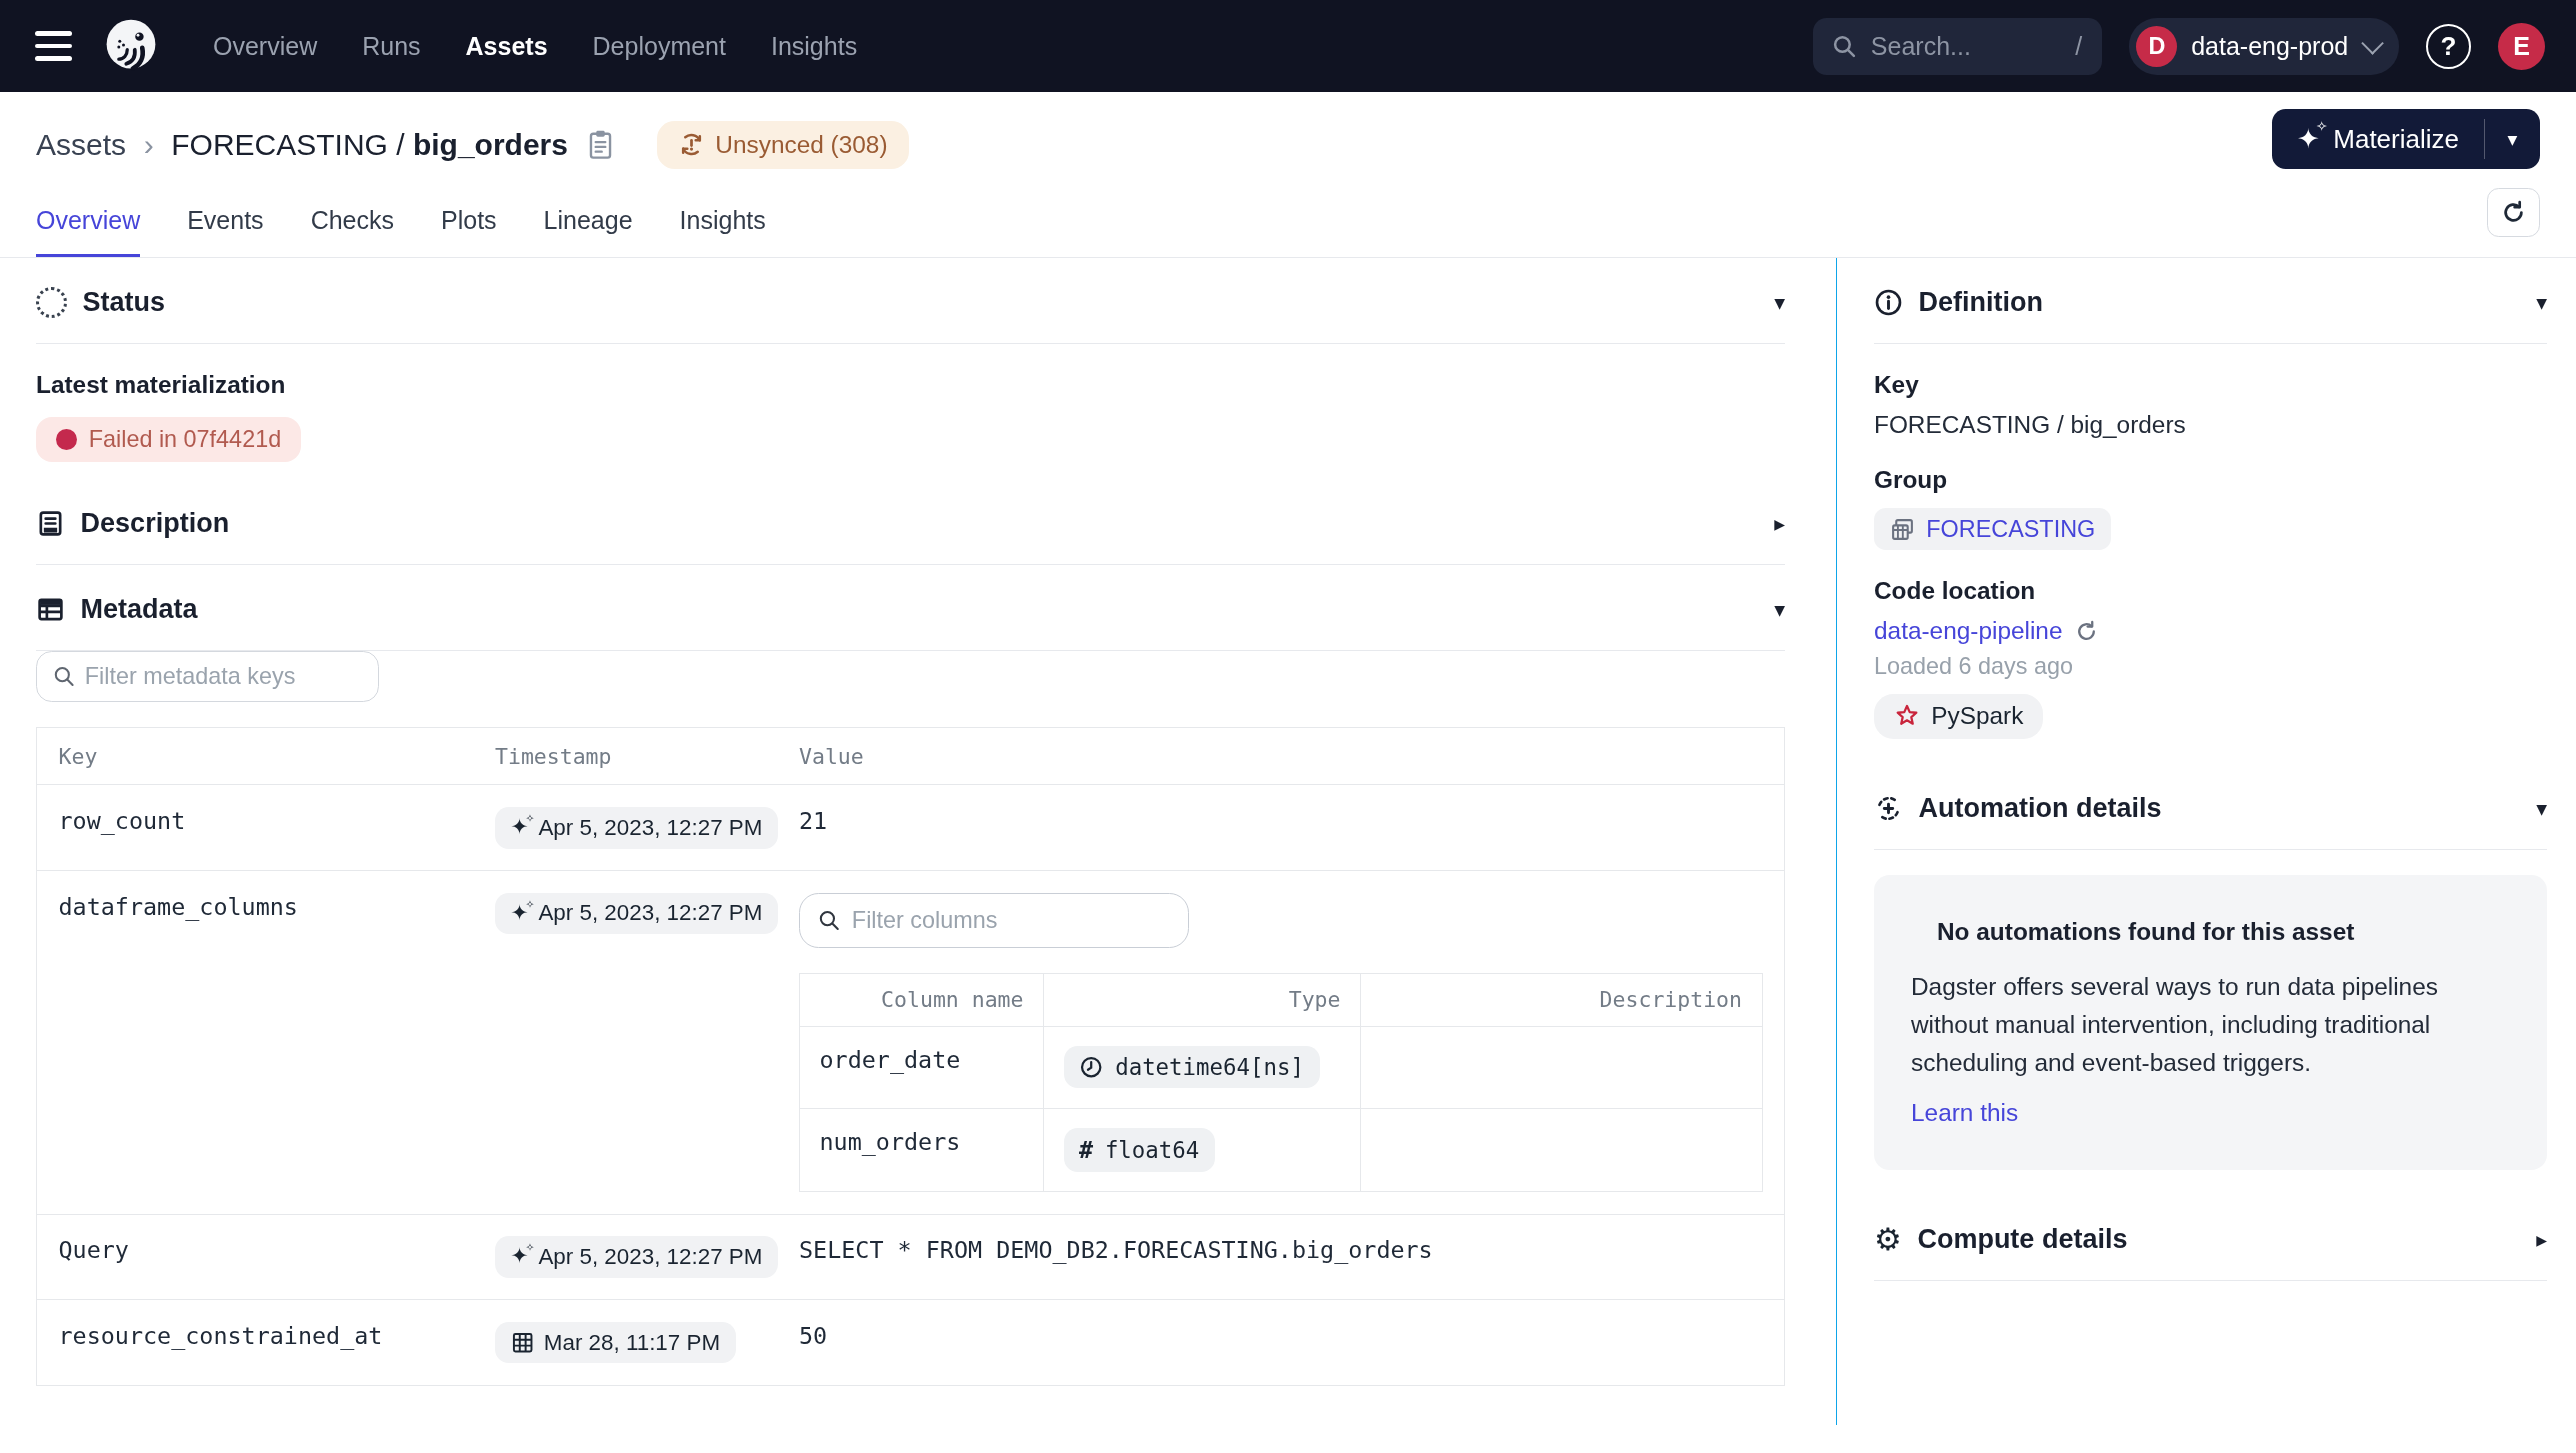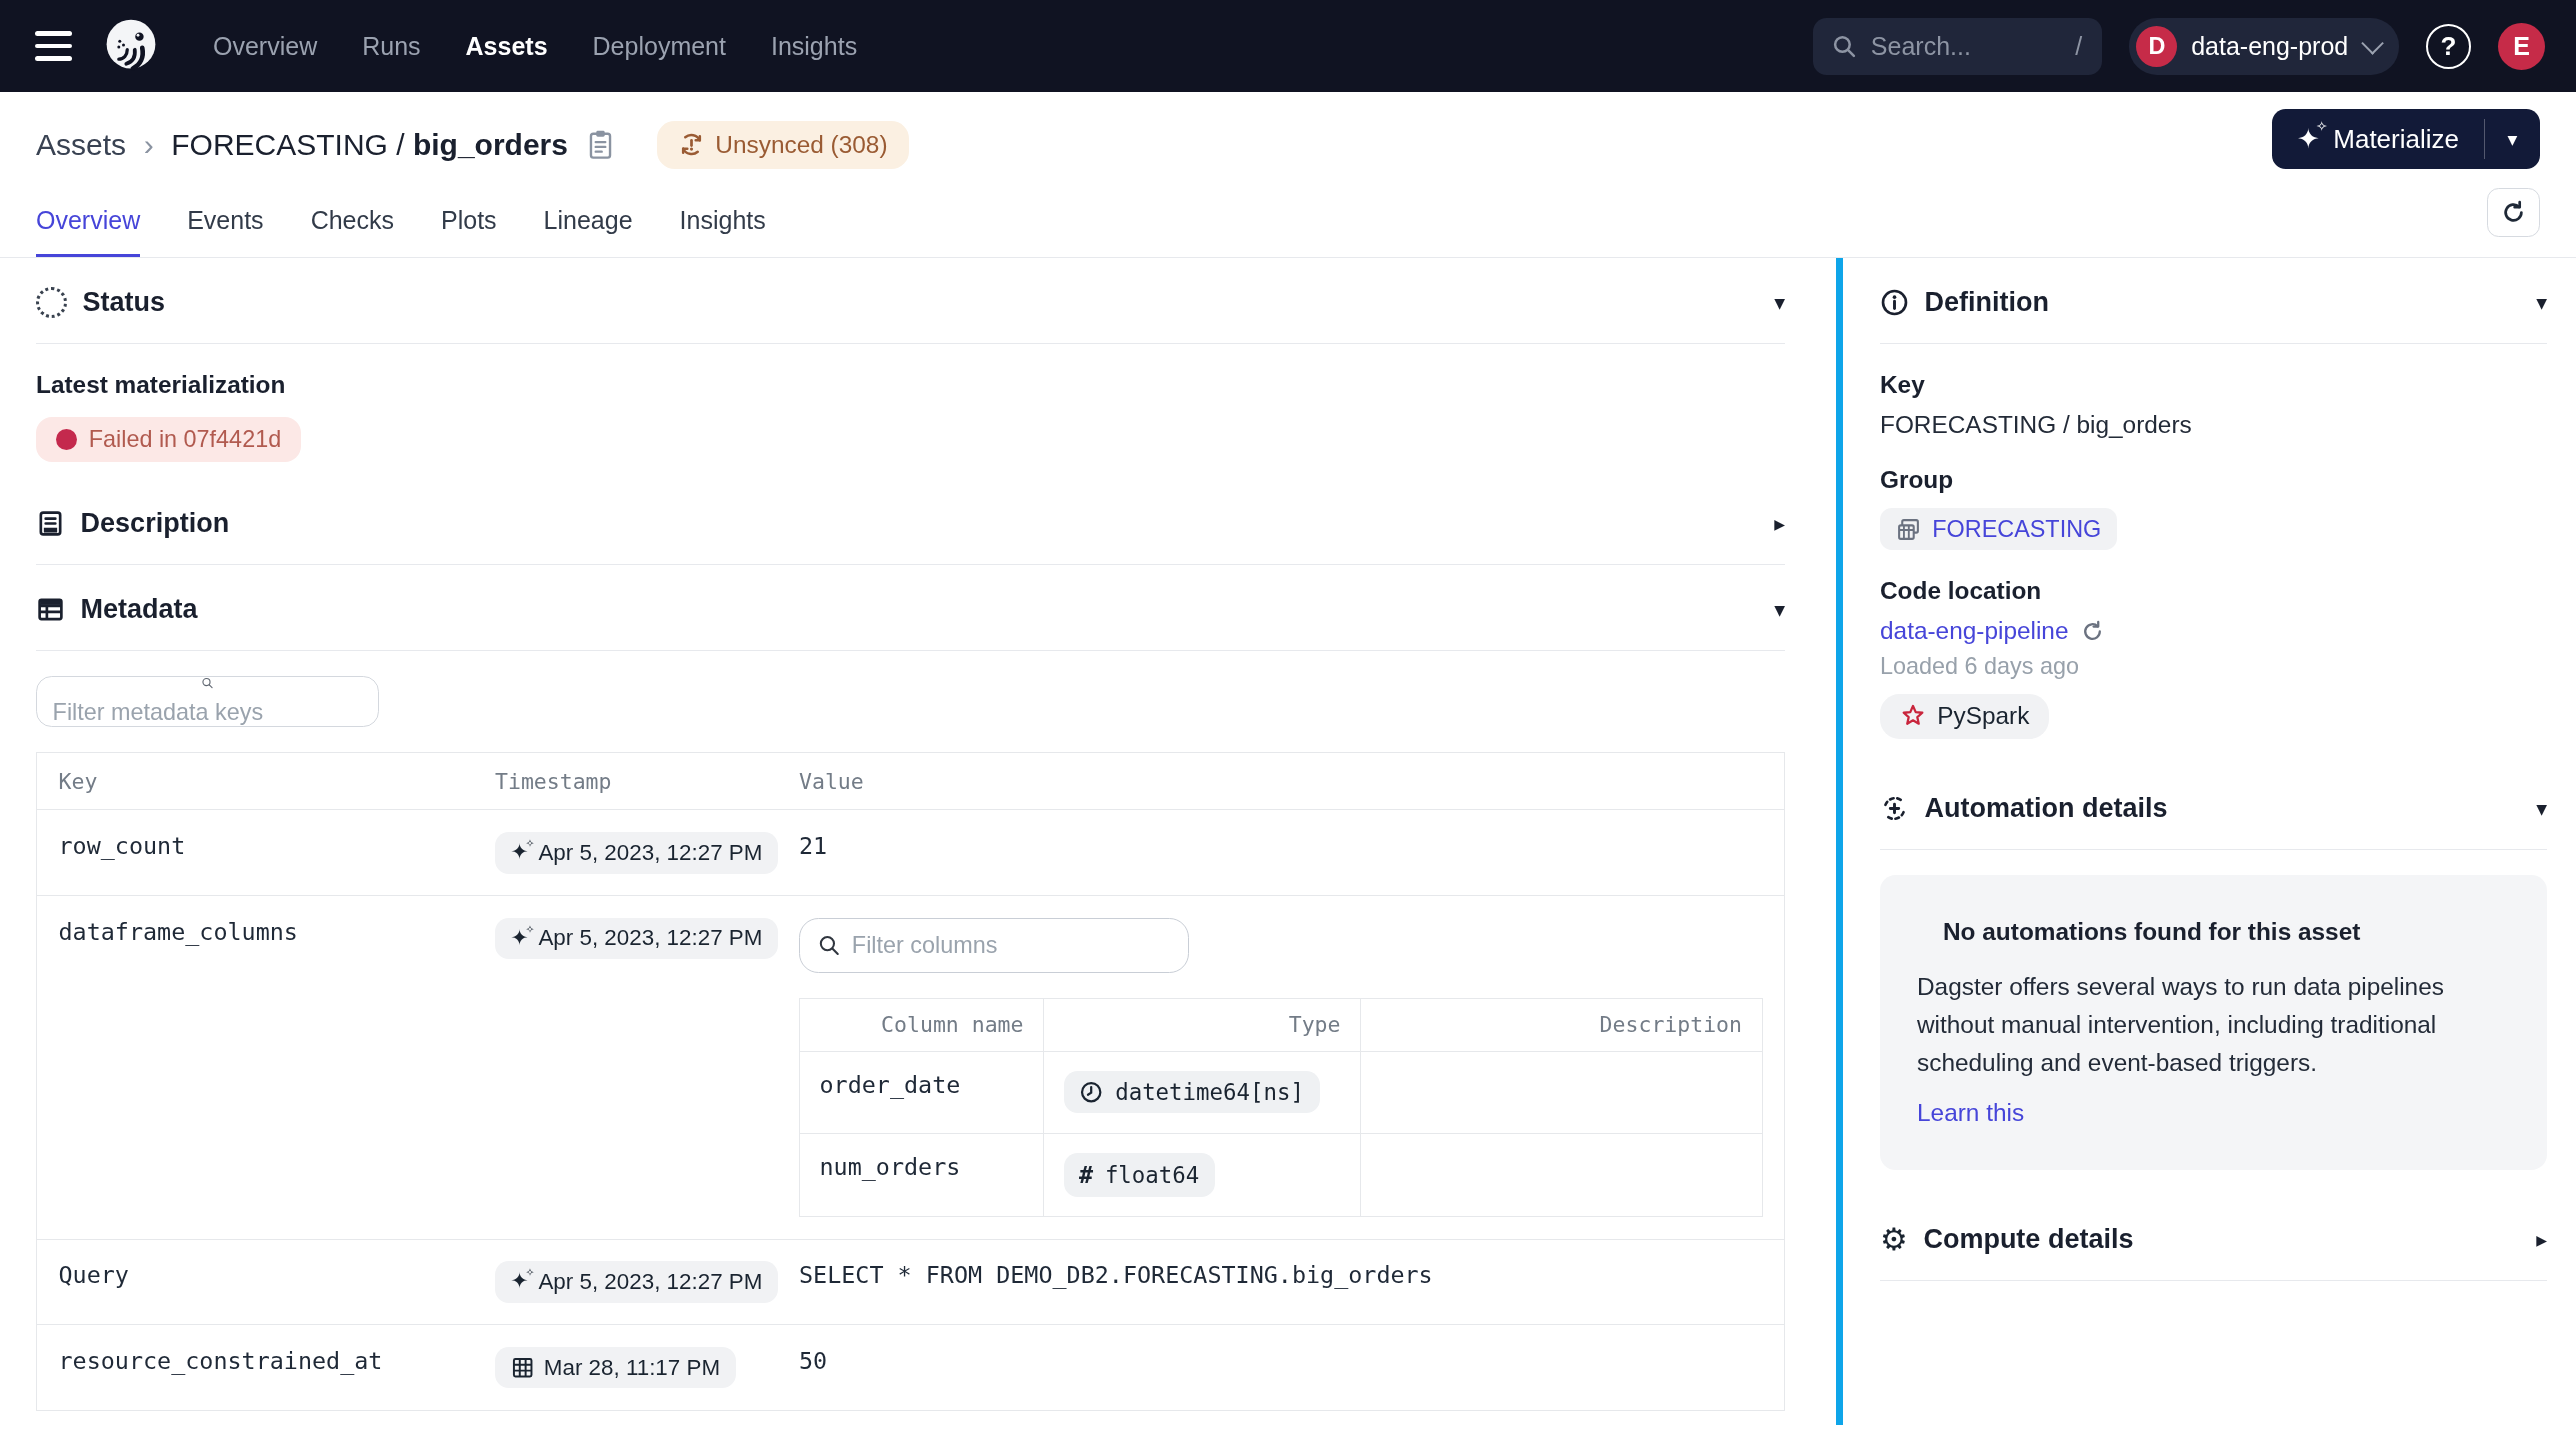--- a/index.html
+++ b/index.html
@@ -44,35 +44,35 @@
 
   
   .tabs-row{ display:flex; align-items:flex-end; gap:47px; padding:25px 36px 0 36px; border-bottom:1px solid #e7e9ed; position:relative; height:84px;}
   .tab{ font-size:25px; color:#323b49; padding-bottom:19.5px; cursor:pointer; border-bottom:3.9px solid transparent;}
   .tab.active{ color:#4645d9; border-bottom-color:#4645d9; }
   .refresh-btn{ position:absolute; right:36px; top:13.7px; width:53px; height:49px; border:1px solid #d6dae0; border-radius:11.7px; background:#fff; display:flex; align-items:center; justify-content:center; cursor:pointer; color:#1f2937;}
 
   
   .content{ display:flex; height:1167px; }
   .main-col{ flex:1 1 auto; min-width:0; padding:0 51px 0 36px; }
-  .side-col{ flex:0 0 740px; border-left:7px solid #0ea5e9; padding:0 29px 0 37px; }
+  .side-col{ flex:0 0 740px; border-left:1px solid #0ea5e9; padding:0 29px 0 37px; }
 
   .sec-head{ display:flex; align-items:center; gap:15.6px; padding:29px 0 25px 0; }
   .sec-head .title{ font-size:27px; font-weight:700; color:#1a202e; }
   .sec-head .caret{ margin-left:auto; font-size:21.5px; color:#1a202e; cursor:pointer;}
   .divider{ height:1px; background:#e7e9ed; }
   .sec-ico{ display:flex; color:#1a202e; }
 
   .status-dotted{ width:31px; height:31px; border:3.9px dotted #39424f; border-radius:50%; }
 
   .latest-label{ font-size:24.4px; font-weight:700; color:#1a202e; margin-top:27px;}
   .failed-badge{ margin-top:17.6px; display:inline-flex; align-items:center; gap:11.7px; background:#fce8e6; border-radius:16px; padding:8.8px 19.5px; font-size:23.4px; color:#b15a4f; cursor:pointer;}
   .failed-dot{ width:21.5px; height:21.5px; border-radius:50%; background:#c4294d; }
 
-  .filter-input{ margin-top:25px; width:343px; height:51px; border:1px solid #d4d8de; border-radius:15.6px; display:flex; align-items:center; gap:9.8px; padding:0 15.6px; color:#9aa3ad; background:#fff;flex-direction:column;}
+  .filter-input{ width:343px; height:51px; border:1px solid #d4d8de; border-radius:15.6px; display:flex; align-items:center; gap:9.8px; padding:0 15.6px; color:#9aa3ad; background:#fff;}
   .filter-input input{ border:none; outline:none; font-size:23.4px; color:#232b38; width:100%; font-family:"Liberation Sans",sans-serif;}
   .filter-input input::placeholder{ color:#9aa3ad; }
 
   table{ border-collapse:collapse; }
   .meta-table{ width:100%; margin-top:25px; border:1px solid #e6e8eb; table-layout:fixed; }
   .meta-table th{ font-family:"DejaVu Sans Mono",monospace; font-weight:400; font-size:21.5px; color:#737c87; text-align:left; padding:15.6px 21.5px; border-bottom:1px solid #e6e8eb;}
   .meta-table td{ padding:21.5px; border-bottom:1px solid #e6e8eb; vertical-align:top; font-size:23.4px;}
   .meta-table tr:last-child td{ border-bottom:none; }
   .col-key{ width:437px; } .col-ts{ width:304px; }
   .key-cell{ font-family:"DejaVu Sans Mono",monospace; font-size:24.4px; color:#1f2937; }

